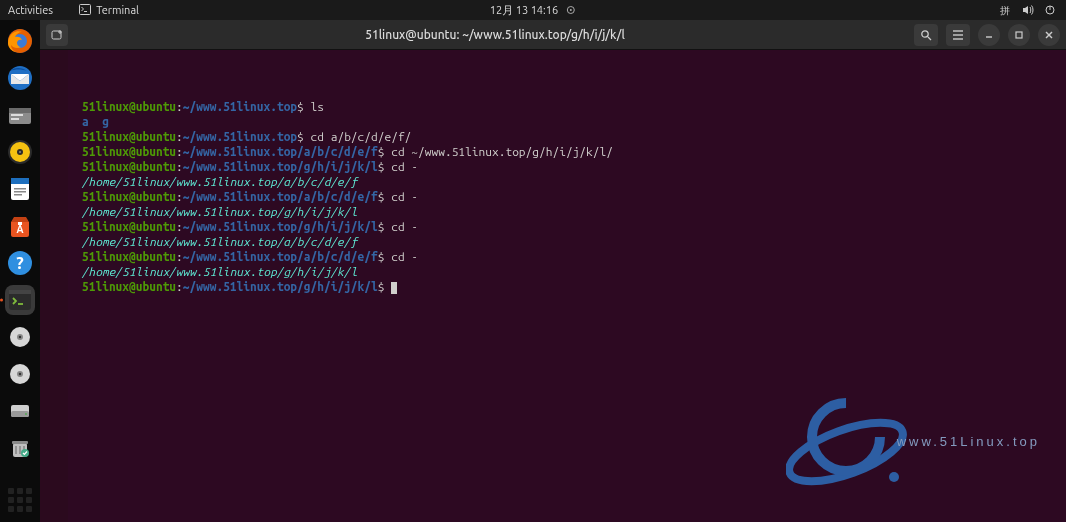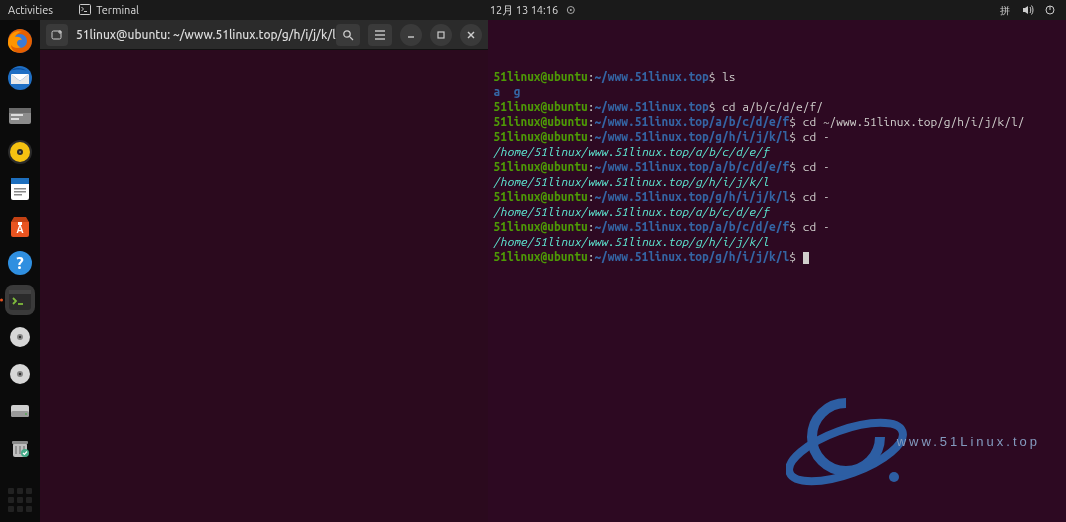--- a/index.html
+++ b/index.html
@@ -55,21 +55,21 @@
   
   
   .desktop {
     position: absolute;
     left: 40px; right: 0; top: 20px; bottom: 0;
     background: #2b0a1e; 
   }
   .window {
     position: absolute;
     left: 0; right: 0; top: 0; bottom: 0;
-    display: flex; flex-direction: row;
+    display: flex; flex-direction: column;
   }
   .titlebar {
     height: 30px;
     background: #2b2b2b;
     display: flex; align-items: center;
     color: #ddd;
     font-size: 12px;
     padding: 0 6px;
     border-bottom: 1px solid #111;
   }
@@ -98,23 +98,24 @@
   }
 
   
   .termbody {
     flex: 1;
     background: #2d0922;
     font-family: "Ubuntu Mono","DejaVu Sans Mono",monospace;
     font-size: 12px;
     line-height: 15px;
     color: #d0cfcc;
-    padding: 4px 6px;
+    padding: 4px 14px;
     white-space: pre;
     position: relative;
+    margin-left: 28px;
   }
   .line { display: block; }
   .user { color: #4e9a06; font-weight: bold; }
   .sep  { color: #d0cfcc; }
   .path { color: #3465a4; font-weight: bold; } 
   .cmd  { color: #d0cfcc; }
   .dir  { color: #3465a4; font-weight: bold; }
   .out  { color: #5eead4; font-style: italic; }
   .dollar { color: #d0cfcc; }
   .cursor { display:inline-block; width:6px; height:12px; background:#d0cfcc; vertical-align:middle; }

